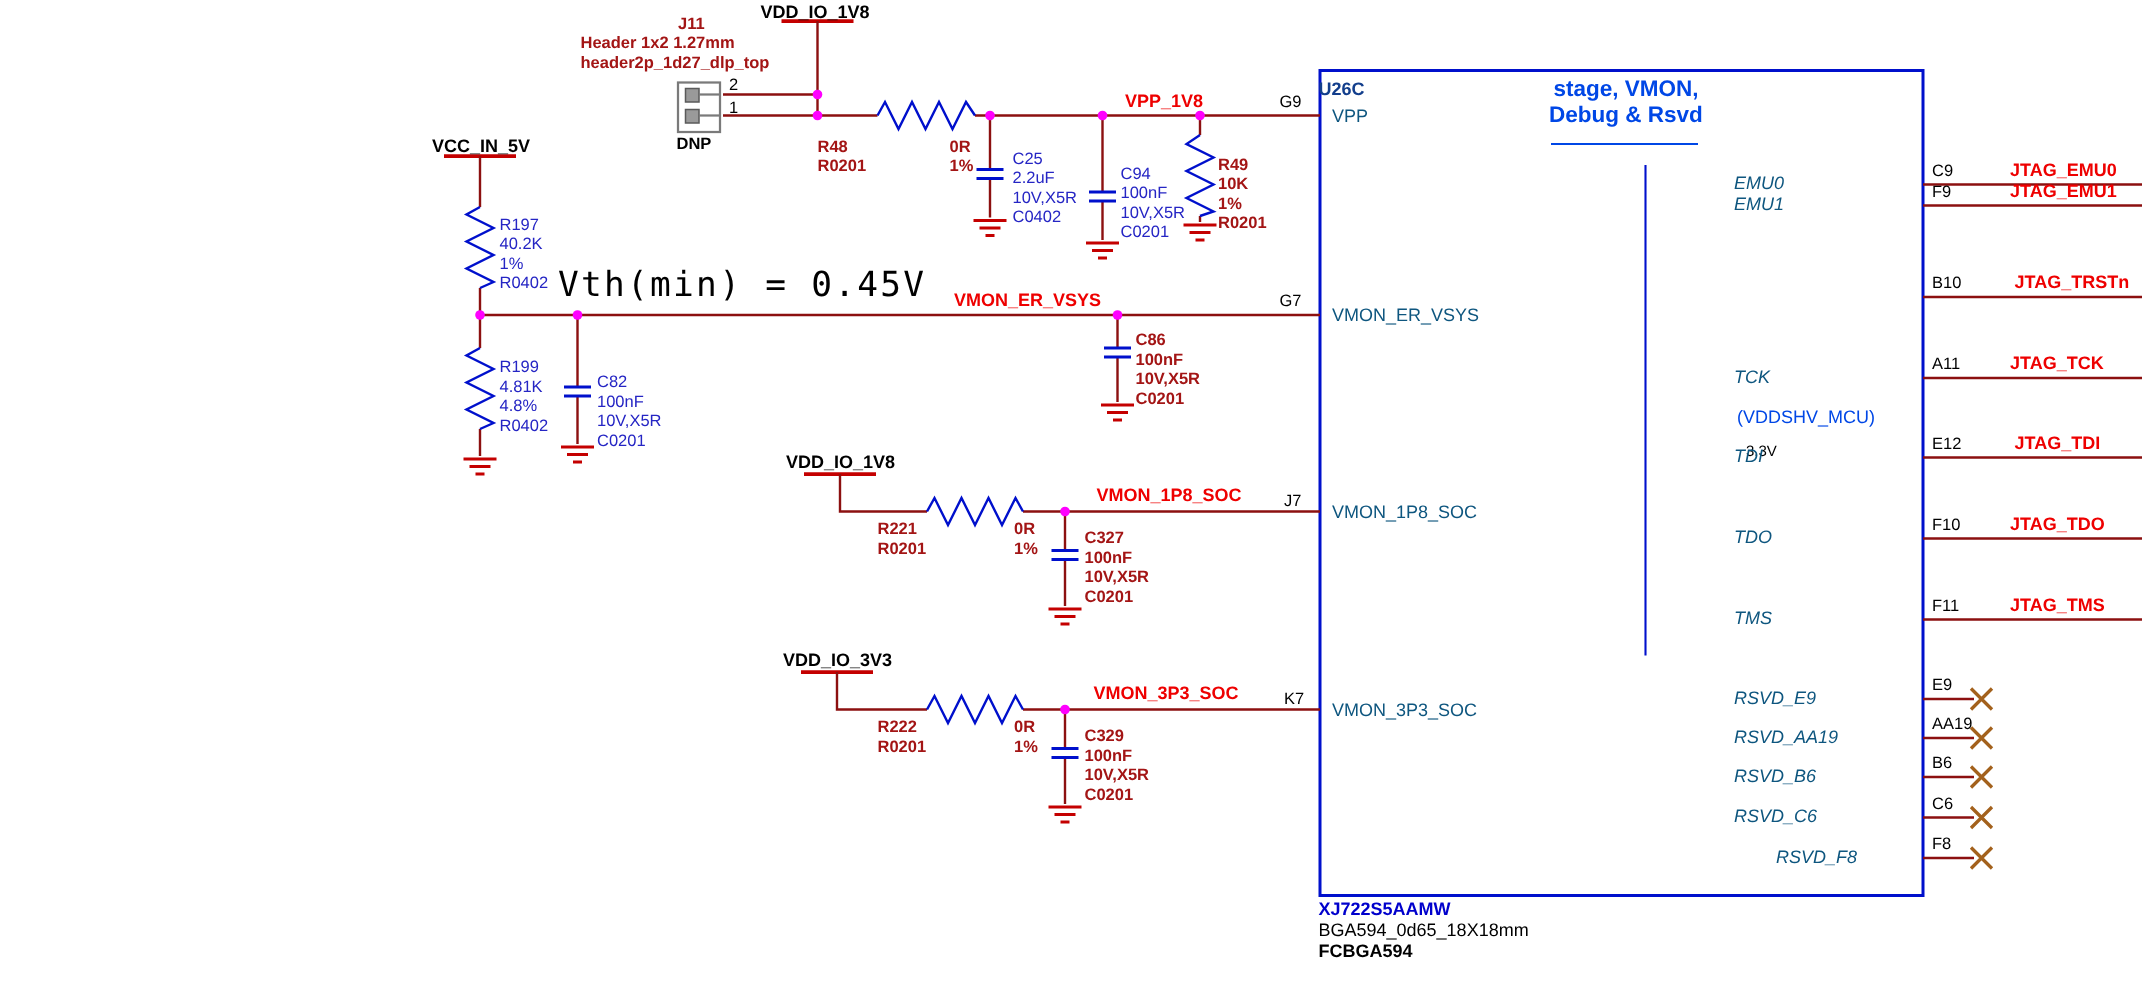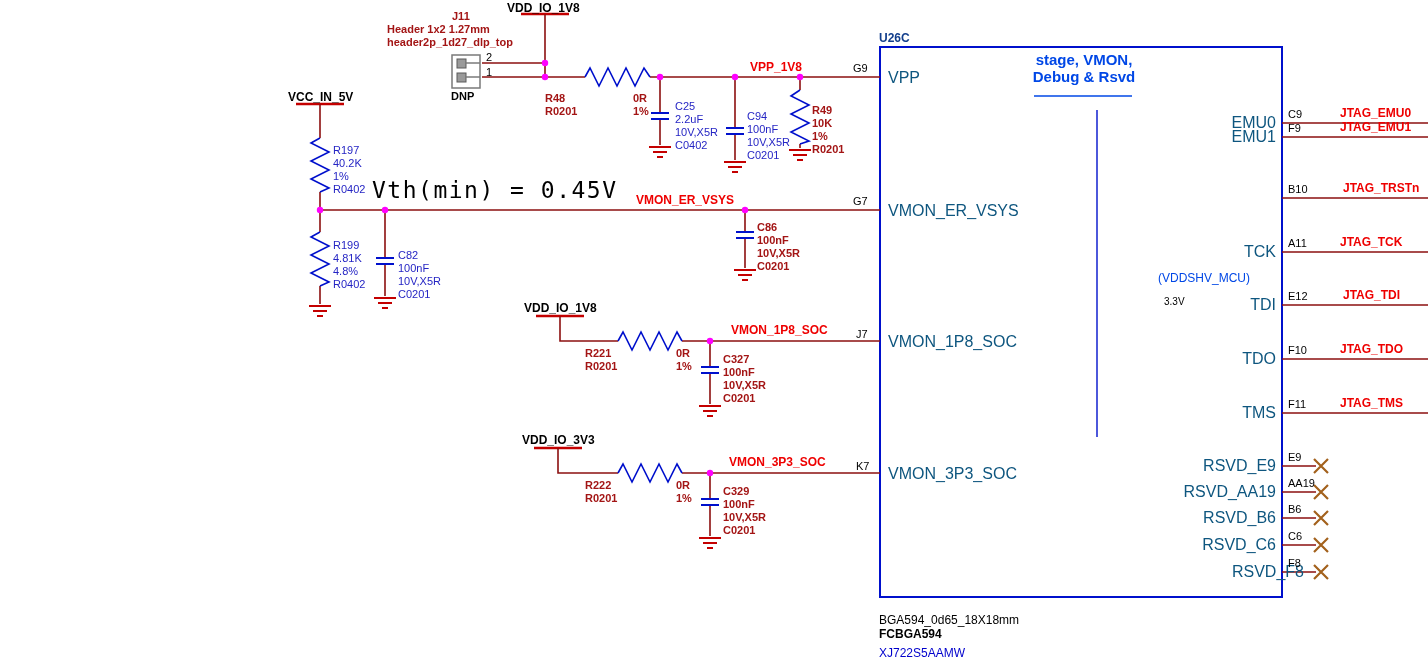--- a/index.html
+++ b/index.html
@@ -15,28 +15,28 @@
        white-space:nowrap;color:#000;}
   .stack{line-height:13px;}
   .stack span{display:block;}
   .s12{font-size:12px;line-height:14px;}
   .s10{font-size:10px;line-height:11px;}
   .b{font-weight:bold;}
   .mono{font-family:"DejaVu Sans Mono","Liberation Mono",monospace;}
   .cred{color:var(--cred);font-weight:bold;}
   .cblue{color:var(--cblue);}
   .net{color:var(--net);font-weight:bold;font-size:12px;line-height:13px;}
-  .pname{color:var(--pname);font-size:16px;line-height:13px;}
-  .pname-r{width:120px;text-align:right;}
+  .pname{color:var(--pname);font-size:12px;line-height:13px;}
+  .pname-r{width:120px;font-style:italic;}
   .pnum{font-size:11px;line-height:12px;color:#000;}
-  .icref{color:var(--icref);font-weight:bold;}
+  .icref{color:var(--icref);font-weight:bold;margin-top:21px;}
   .ictitle{color:var(--ictitle);font-weight:bold;font-size:15px;line-height:17px;text-align:center;}
   .note{font-size:17px;line-height:17px;color:#000;}
   .vth{font-size:23px;letter-spacing:1.5px;color:#000;}
-  .part{color:var(--part);font-weight:normal;margin-top:47px;}
+  .part{color:var(--part);font-weight:bold;}
 </style>
 </head>
 <body>
 
 <div id="canvas">
 
   <svg id="gfx" width="1428" height="669" viewBox="0 0 1428 669">
 
     <g>
       <rect x="880" y="47" width="402" height="550" fill="none" stroke="#0010CC" stroke-width="2"></rect>

